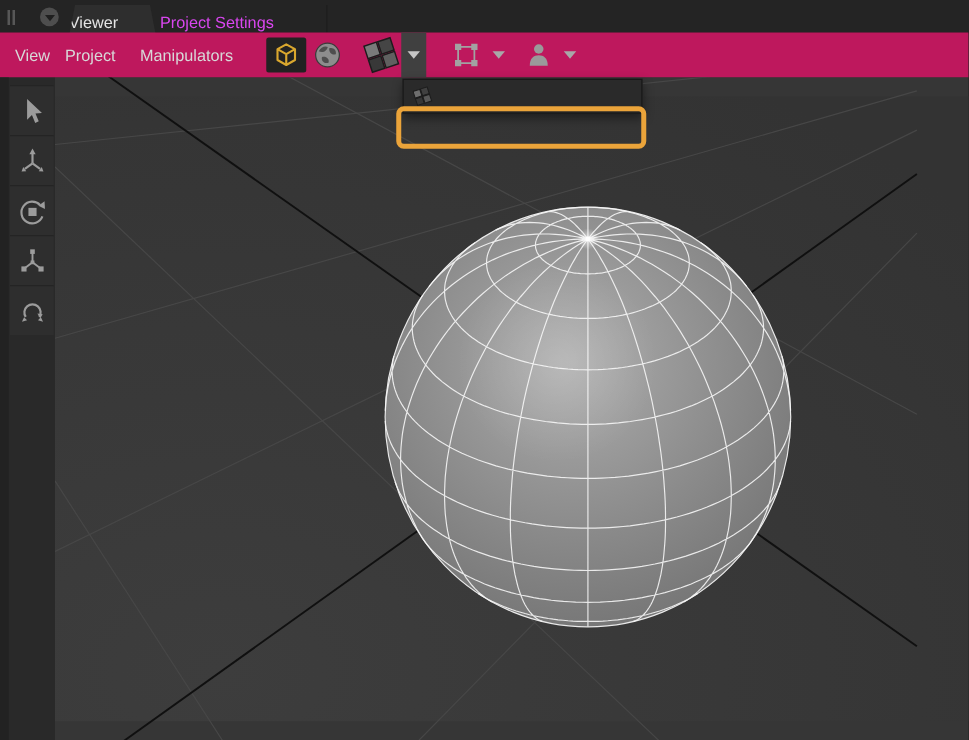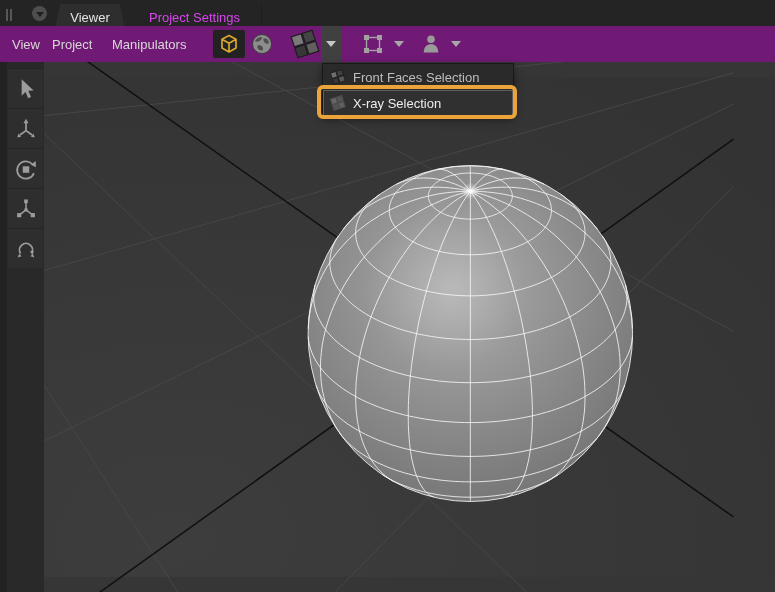--- a/index.html
+++ b/index.html
@@ -7,25 +7,25 @@
     position:relative;width:775px;height:592px;overflow:hidden;
     font-family:"Liberation Sans",sans-serif;
     background:#2e2e2e;-webkit-font-smoothing:antialiased;user-select:none;
   }
   
   .tabbar{position:absolute;left:0;top:0;width:775px;height:26px;background:#242424;border-bottom:1px solid #1c1c1c;}
   .drag-handle{position:absolute;left:6px;top:7px;width:8px;height:12px;}
   .drag-handle i{display:inline-block;width:2px;height:12px;background:#575757;margin-right:2px;}
   .overflow-btn{position:absolute;left:32px;top:6px;width:15px;height:15px;border-radius:50%;background:#4e4e4e;}
   .overflow-btn .tri{position:absolute;left:3.5px;top:6px;width:0;height:0;border-left:4px solid transparent;border-right:4px solid transparent;border-top:5px solid #1f1f1f;}
-  .tab{position:absolute;top:4px;height:26px;line-height:27px;text-align:center;font-size:13px;cursor:default;}
+  .tab{position:absolute;top:4px;height:26px;line-height:27px;font-size:13px;cursor:default;}
   .tab.active{background:#2e2e2e;color:#e4e4e4;clip-path:polygon(5px 0,calc(100% - 5px) 0,100% 100%,0 100%);}
   .tab.inactive{color:#d946ef;border-right:1px solid #1d1d1d;}
   
-  .toolbar{position:absolute;left:0;top:26px;width:775px;height:36px;background:#701a75;}
+  .toolbar{position:absolute;left:0;top:26px;width:775px;height:36px;background:#be185d;}
   .menu-item{position:absolute;top:0;height:36px;line-height:37px;font-size:13px;color:#d8d8d8;}
   .tbtn{position:absolute;display:flex;align-items:center;justify-content:center;border-radius:2px;}
   .tbtn.active{background:#222222;}
   .arrow-strip{position:absolute;top:0;height:36px;display:flex;align-items:center;justify-content:center;}
   .arrow-strip.open{background:#404040;}
   .dd-arrow{width:0;height:0;border-left:5px solid transparent;border-right:5px solid transparent;border-top:6px solid #a8a8a8;}
   .arrow-strip.open .dd-arrow{border-top-color:#c6c6c6;}
   
   .sidebar{position:absolute;left:0;top:62px;width:44px;height:530px;background:#292929;}
   .sidebar .strip{position:absolute;left:0;top:0;width:7px;height:530px;background:#222222;}
@@ -205,32 +205,18 @@
         <span class="ic">
           <svg width="16" height="16" viewBox="0 0 16 16">
             <g transform="rotate(-18 8 8)">
      <rect x="2" y="2" width="5.6" height="5.6" fill="#6e6e6e" stroke="#1c1c1c" stroke-width=".8"></rect>
      <rect x="8.2" y="2" width="5.6" height="5.6" fill="#404040" stroke="#1c1c1c" stroke-width=".8"></rect>
      <rect x="2" y="8.2" width="5.6" height="5.6" fill="#363636" stroke="#1c1c1c" stroke-width=".8"></rect>
      <rect x="8.2" y="8.2" width="5.6" height="5.6" fill="#585858" stroke="#1c1c1c" stroke-width=".8"></rect>
             </g>
           </svg>
         </span>
-        <span>Front Faces Selection</span>
-      </div>
-      <div class="dd-row hl">
-        <span class="ic">
-          <svg width="16" height="16" viewBox="0 0 16 16">
-            <g transform="rotate(-18 8 8)" opacity="0.4">
-     <rect x="2" y="2" width="5.6" height="5.6" fill="#b5b5b5" stroke="#777"></rect>
-     <rect x="8.2" y="2" width="5.6" height="5.6" fill="#8a8a8a" stroke="#777"></rect>
-     <rect x="2" y="8.2" width="5.6" height="5.6" fill="#8a8a8a" stroke="#777"></rect>
-     <rect x="8.2" y="8.2" width="5.6" height="5.6" fill="#a5a5a5" stroke="#777"></rect>
-            </g>
-          </svg>
-        </span>
-        <span>X-ray Selection</span>
       </div>
     </div>
 
   <div class="hl-box" style="border-color: rgb(235, 164, 58);"></div>
 
 </div>
 
 </body></html>

